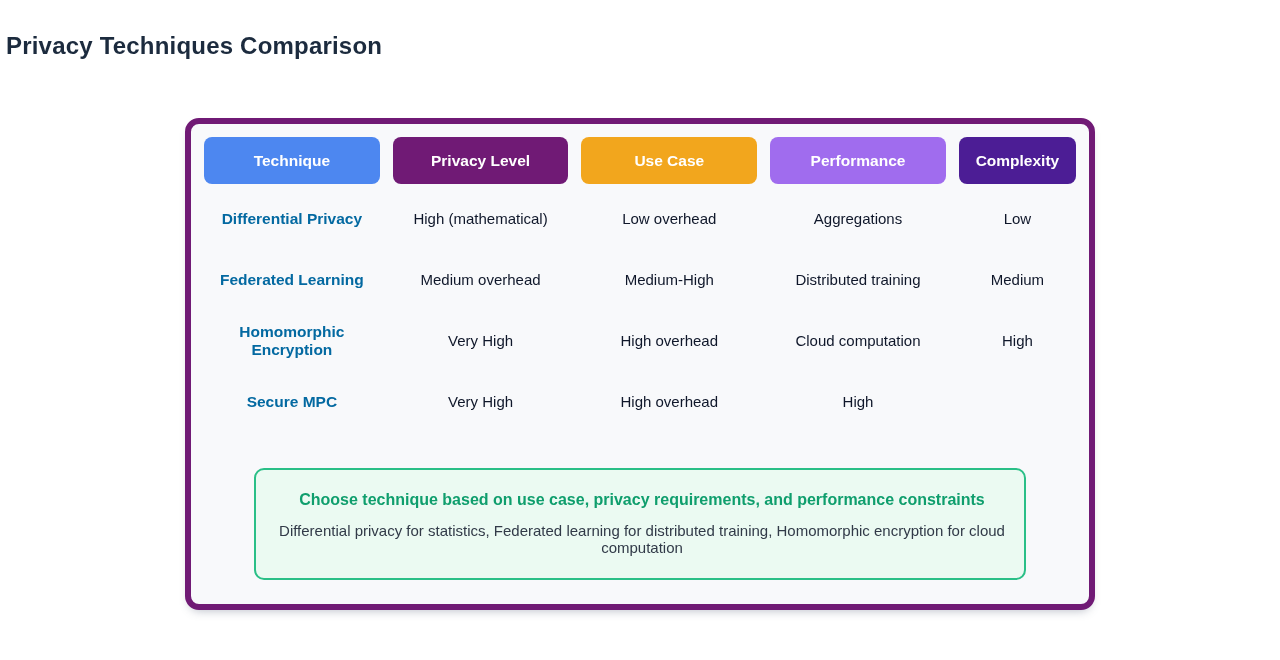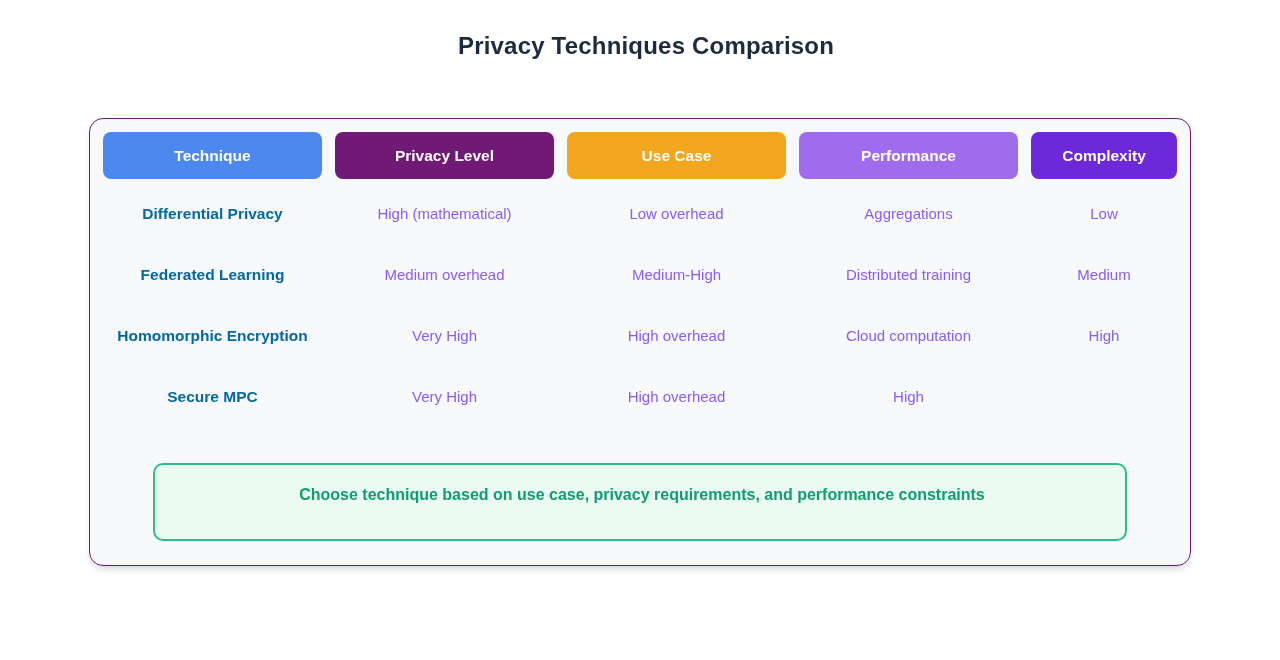--- a/index.html
+++ b/index.html
@@ -4,32 +4,31 @@
 <style>
   * { box-sizing: border-box; }
   html, body {
     margin: 0; padding: 0;
     width: 1280px; height: 660px;
     background: #ffffff;
     font-family: "Liberation Sans", sans-serif;
     overflow: hidden;
   }
   .page-title {
-    margin: 32px 0 0 12px;
-    text-align: center;
+    margin: 32px 0 0 6px;
     font-size: 24px;
     font-weight: 700;
     color: #1c2b3e;
     letter-spacing: 0.2px;
   }
   .card {
-    width: 1102px;
+    width: 910px;
     margin: 58px auto 0 auto;
     background: #f8f9fb;
-    border: 1px solid #701a75;
+    border: 6px solid #701a75;
     border-radius: 14px;
     padding: 13px 13px 24px 13px;
     box-shadow: 0 5px 10px -4px rgba(110,120,140,0.45);
   }
   .grid {
     display: grid;
     grid-template-columns: 3fr 3fr 3fr 3fr 2fr;
     column-gap: 13px;
   }
   .header-cell {
@@ -43,21 +42,21 @@
     font-size: 15.5px;
   }
   .rows { margin-top: 4px; }
   .data-row { height: 61px; }
   .cell {
     display: flex;
     align-items: center;
     justify-content: center;
     text-align: center;
     font-size: 15px;
-    color: #8b5cf6;
+    color: #0f172a;
   }
   .cell.technique {
     font-weight: 700;
     font-size: 15.5px;
     color: #0369a1;
   }
   .note-box {
     margin: 36px 50px 0 50px;
     border: 2px solid #2abf87;
     border-radius: 10px;
@@ -82,21 +81,21 @@
 
 <h1 class="page-title">Privacy Techniques Comparison</h1>
 
 <div class="card">
 
   <div class="grid header-row">
     <div class="header-cell" style="background-color: rgb(77, 135, 240);">Technique</div>
     <div class="header-cell" style="background-color: #701a75;">Privacy Level</div>
     <div class="header-cell" style="background-color: rgb(242, 166, 29);">Use Case</div>
     <div class="header-cell" style="background-color: rgb(160, 108, 238);">Performance</div>
-    <div class="header-cell" style="background-color: #6d28d9;">Complexity</div>
+    <div class="header-cell" style="background-color: #4c1d95;">Complexity</div>
   </div>
 
   <div class="rows">
     <div class="grid data-row">
       <div class="cell technique">Differential Privacy</div>
       <div class="cell">High (mathematical)</div>
       <div class="cell">Low overhead</div>
       <div class="cell">Aggregations</div>
       <div class="cell">Low</div>
     </div>
@@ -117,15 +116,16 @@
     <div class="grid data-row">
       <div class="cell technique">Secure MPC</div>
       <div class="cell">Very High</div>
       <div class="cell">High overhead</div>
       <div class="cell">High</div>
     </div>
   </div>
 
   <div class="note-box" style="background-color: rgb(235, 250, 242); border-color: rgb(42, 191, 135);">
     <p class="note-heading" style="color: rgb(15, 158, 109);">Choose technique based on use case, privacy requirements, and performance constraints</p>
+    <p class="note-detail">Differential privacy for statistics, Federated learning for distributed training, Homomorphic encryption for cloud computation</p>
   </div>
 
 </div>
 
 </body></html>

